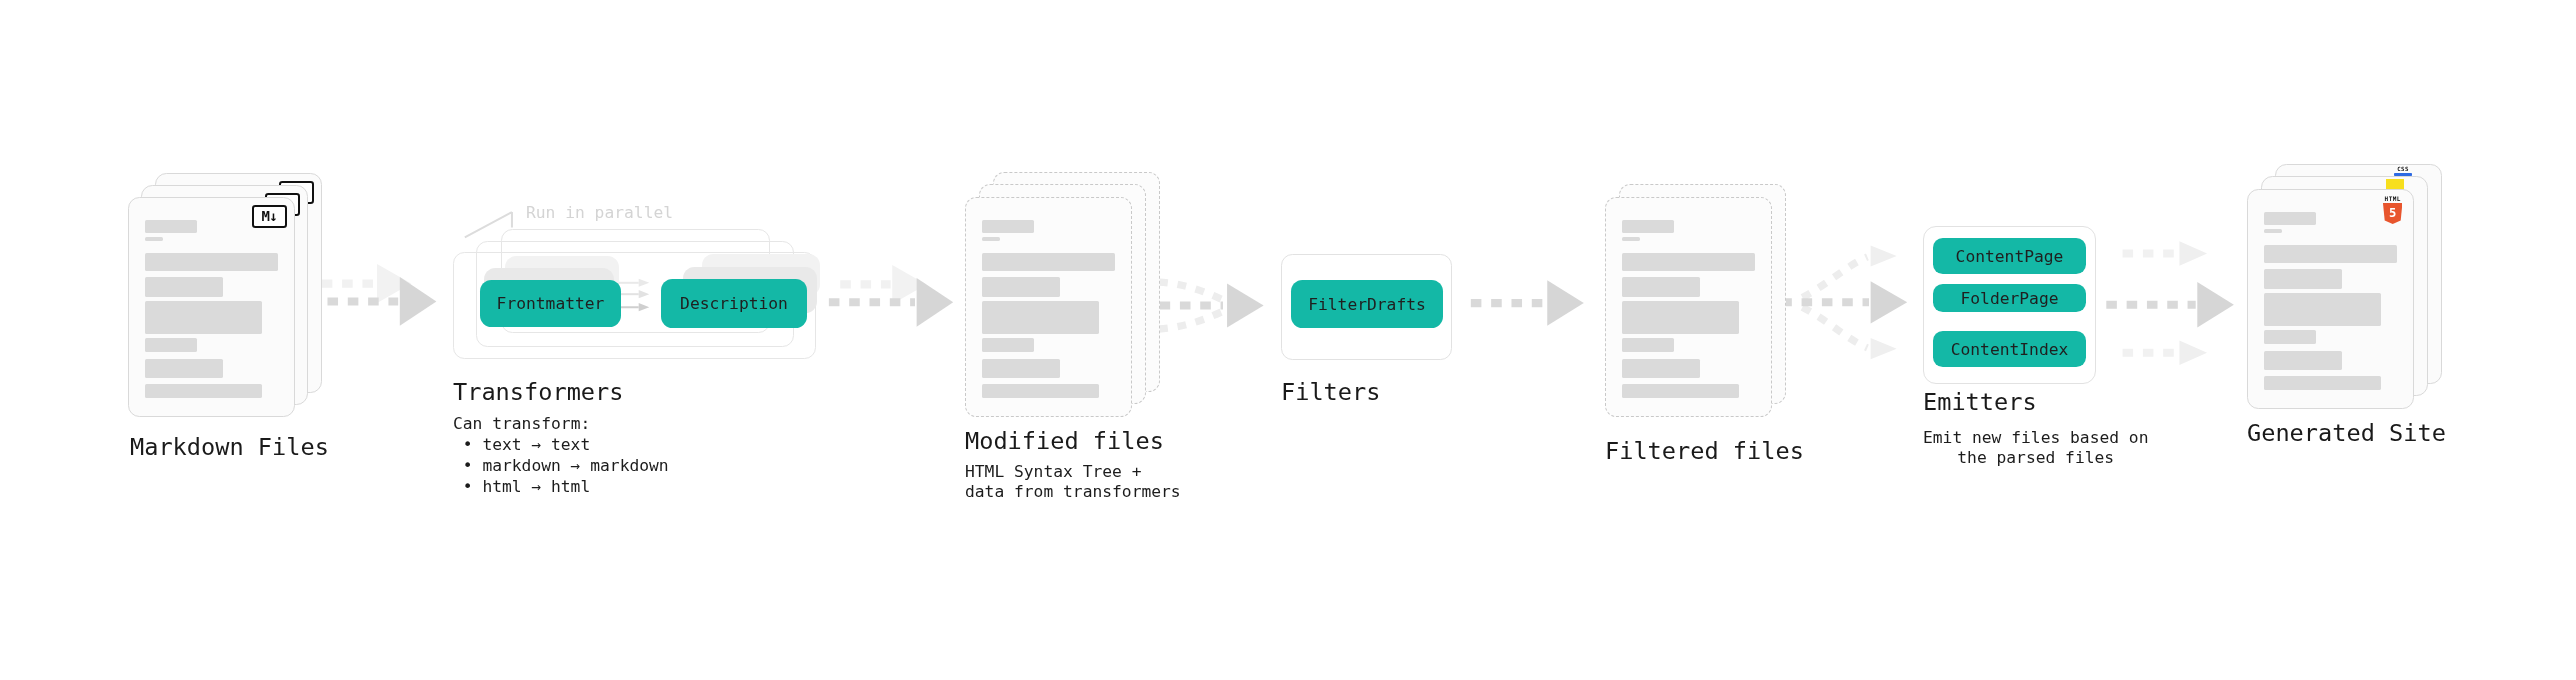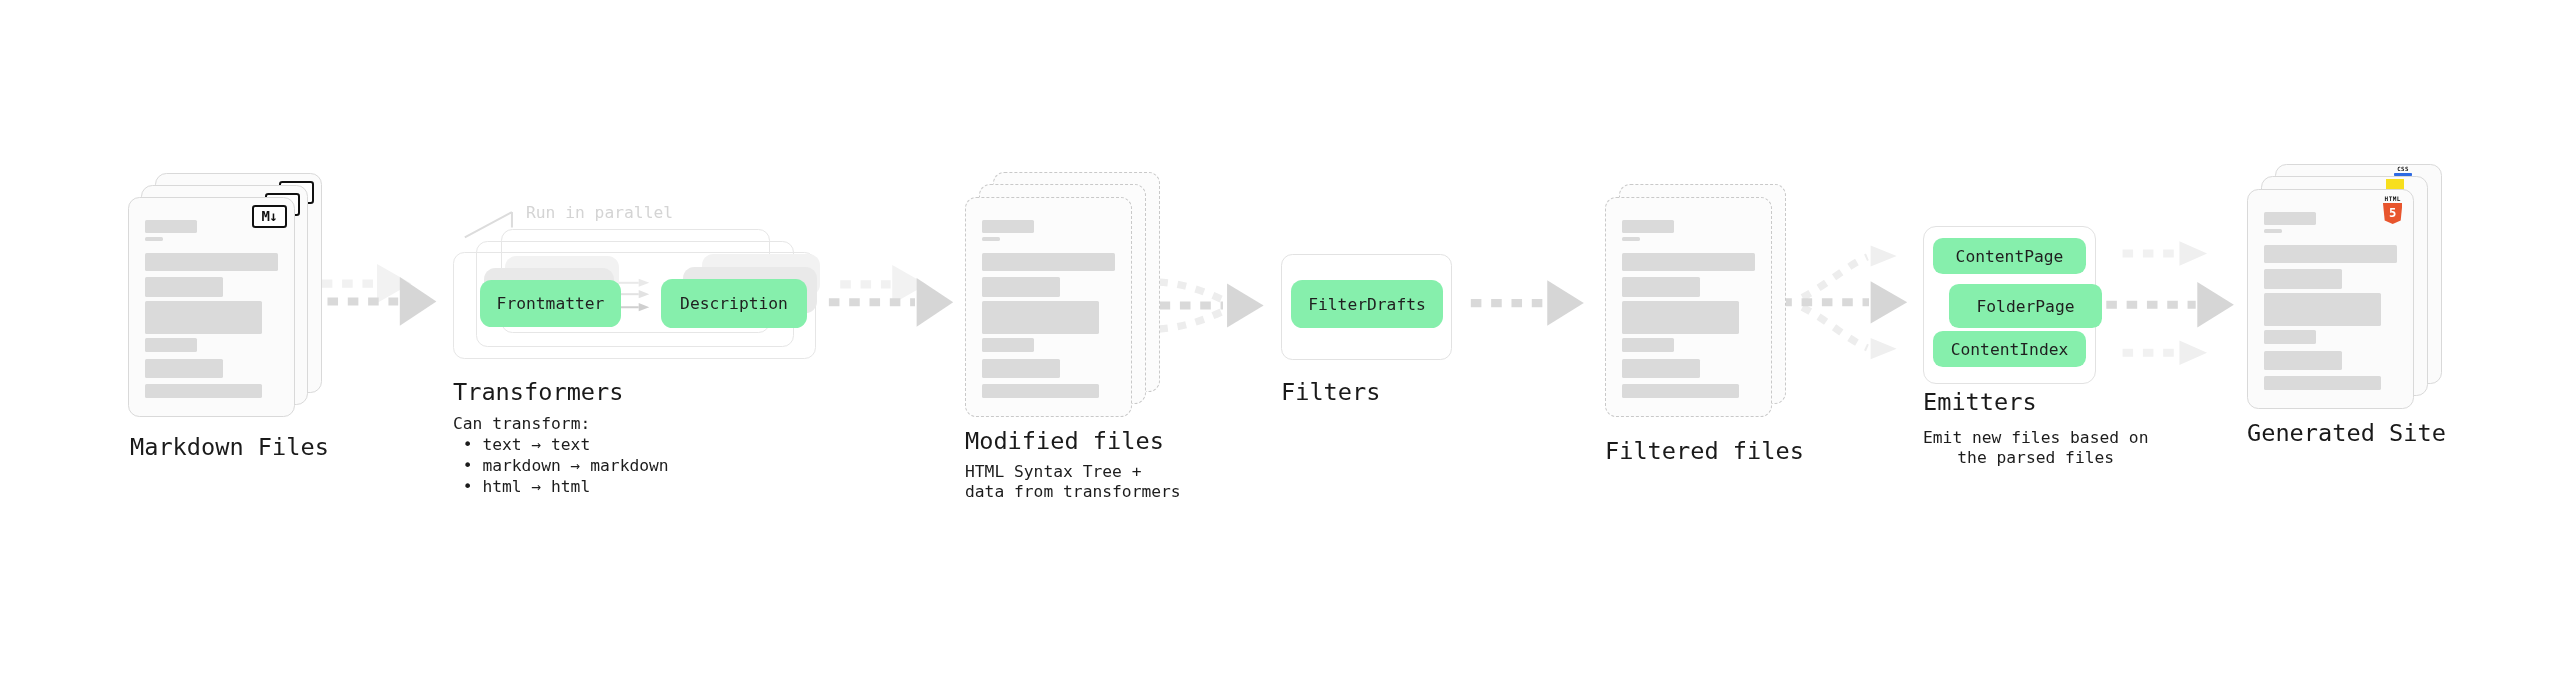--- a/index.html
+++ b/index.html
@@ -25,21 +25,21 @@
   .css-badge .css-bar{height:3.3px;background:#2d6ae3;margin-top:0.8px;border-radius:0.8px;}
   .js-badge{position:absolute;top:2.4px;right:23px;width:18px;height:18px;background:#f7df1e;}
   .html5-badge{position:absolute;top:4.9px;right:9.8px;width:21px;text-align:center;}
   .html5-badge .html-txt{font-size:6.1px;font-weight:bold;color:#111;line-height:7.3px;letter-spacing:0.4px;}
   .html5-shield{width:19.5px;height:21px;margin:0.8px auto 0;background:#e8552d;
     clip-path:polygon(0% 0%,100% 0%,91% 83%,50% 100%,9% 83%);
     display:flex;align-items:center;justify-content:center;color:#ffffff;font-weight:bold;font-size:12.2px;}
 
   
   .outline-box{position:absolute;border:1.6px solid #e6e6e6;border-radius:11.4px;box-sizing:border-box;background:transparent;}
-  .pill{position:absolute;background:#86efac;border-radius:11.4px;display:flex;align-items:center;justify-content:center;
+  .pill{position:absolute;background:#14b8a6;border-radius:11.4px;display:flex;align-items:center;justify-content:center;
     font-size:16.3px;color:#1f1f1f;box-sizing:border-box;}
   .pill.ghost1{background:#e9e9e9;}
   .pill.ghost2{background:#f2f2f2;}
 
   
   .frame{position:absolute;border:1.6px solid #e2e2e2;border-radius:13px;background:#ffffff;box-sizing:border-box;}
 
   .label{position:absolute;font-size:23.6px;color:#1a1a1a;white-space:nowrap;}
   .sub{position:absolute;font-size:16.3px;line-height:20.3px;color:#1c1c1c;white-space:nowrap;}
   .note{position:absolute;font-size:16.3px;color:#d4d4d4;white-space:nowrap;}
@@ -184,21 +184,21 @@
         <div class="bar" style="width: 88%; height: 32.5px; margin-bottom: 4.1px;"></div>
         <div class="bar" style="width: 39%; height: 14px; margin-bottom: 7.3px;"></div>
         <div class="bar" style="width: 59%; height: 18.7px; margin-bottom: 5.7px;"></div>
         <div class="bar" style="width: 88%; height: 14px; margin-bottom: 0px;"></div>
       </div>
   </div>
   <div class="label" style="left:1605px;top:437px;">Filtered files</div>
 
   <div class="frame" style="left:1923px;top:226px;width:173px;height:158px;"></div>
   <div class="pill" style="left:1933px;top:238px;width:153px;height:36px;border-radius:9.8px;">ContentPage</div>
-  <div class="pill" style="left:1933px;top:284px;width:153px;height:44px;border-radius:9.8px;margin-left:16px;">FolderPage</div>
+  <div class="pill" style="left:1933px;top:284px;width:153px;height:28px;border-radius:9.8px;">FolderPage</div>
   <div class="pill" style="left:1933px;top:331px;width:153px;height:36px;border-radius:9.8px;">ContentIndex</div>
   <div class="label" style="left:1923px;top:388px;">Emitters</div>
   <div class="sub" style="left:1923px;top:428px;text-align:center;">
     <div>Emit new files based on</div>
     <div>the parsed files</div>
   </div>
 
   <div class="doc" style="left:2275px;top:164px;">
     <div class="css-badge">
       <div class="css-txt">CSS</div>

